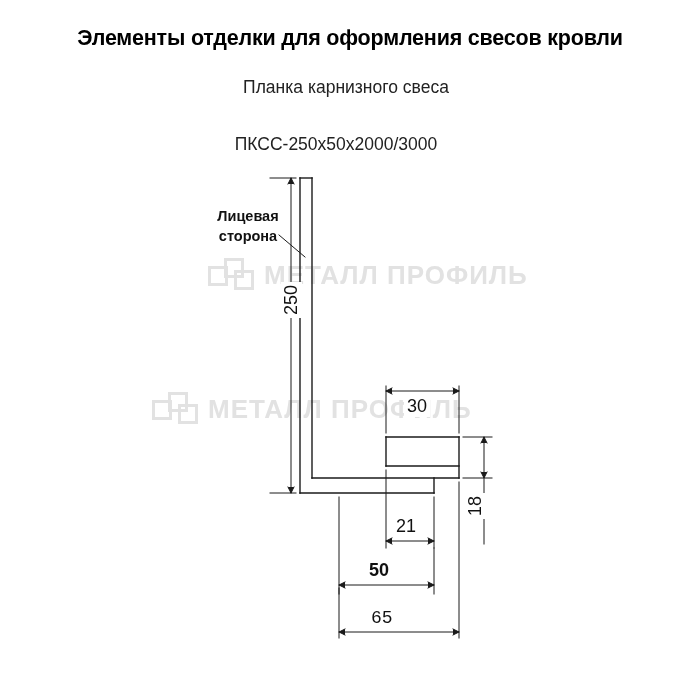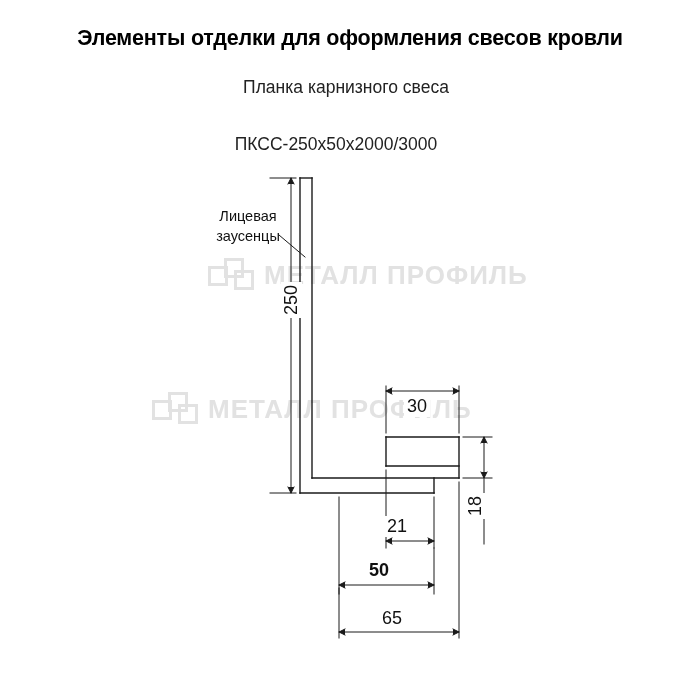--- a/index.html
+++ b/index.html
@@ -97,35 +97,36 @@
     color: #111;
     white-space: nowrap;
   }
   .lbl-face {
     left: 205px;
     top: 206px;
     text-align: center;
     line-height: 20px;
     font-size: 14.5px;
     width: 86px;
+    font-weight: bold;
   }
   .dim-txt {
     position: absolute;
     font-size: 18px;
     color: #111;
     background: #ffffff;
     padding: 0 3px;
     white-space: nowrap;
   }
   .dim-250 { left: 281px; top: 318px; transform: rotate(-90deg); transform-origin: left top; }
   .dim-36  { left: 404px; top: 396px; }
   .dim-18  { left: 465px; top: 519px; transform: rotate(-90deg); transform-origin: left top; }
-  .dim-21  { left: 384px; top: 516px; }
+  .dim-21  { left: 393px; top: 516px; }
   .dim-50  { left: 366px; top: 560px; font-weight: bold; }
-  .dim-65  { left: 379px; top: 608px; }
+  .dim-65  { left: 368px; top: 608px; font-family: Liberation Mono, monospace; }
 
   
   .footer {
     position: absolute;
     left: 18px;
     top: 650px;
     font-size: 12.5px;
     color: #222;
     line-height: 19px;
   }
@@ -230,21 +231,21 @@
         <path d="M 345 629 L 339 632 L 345 635" fill="#1a1a1a" stroke="#1a1a1a"></path>
         <path d="M 453 629 L 459 632 L 453 635" fill="#1a1a1a" stroke="#1a1a1a"></path>
       </g>
 
       <path d="M 279 235 L 305 257" stroke-width="1"></path>
     </g>
   </svg>
 
   <div class="lbl lbl-face">
     <div>Лицевая</div>
-    <div>заусенцы</div>
+    <div>сторона</div>
   </div>
 
   <div class="dim-txt dim-250">250</div>
   <div class="dim-txt dim-36">30</div>
   <div class="dim-txt dim-18">18</div>
   <div class="dim-txt dim-21">21</div>
   <div class="dim-txt dim-50">50</div>
   <div class="dim-txt dim-65">65</div>
 
 

